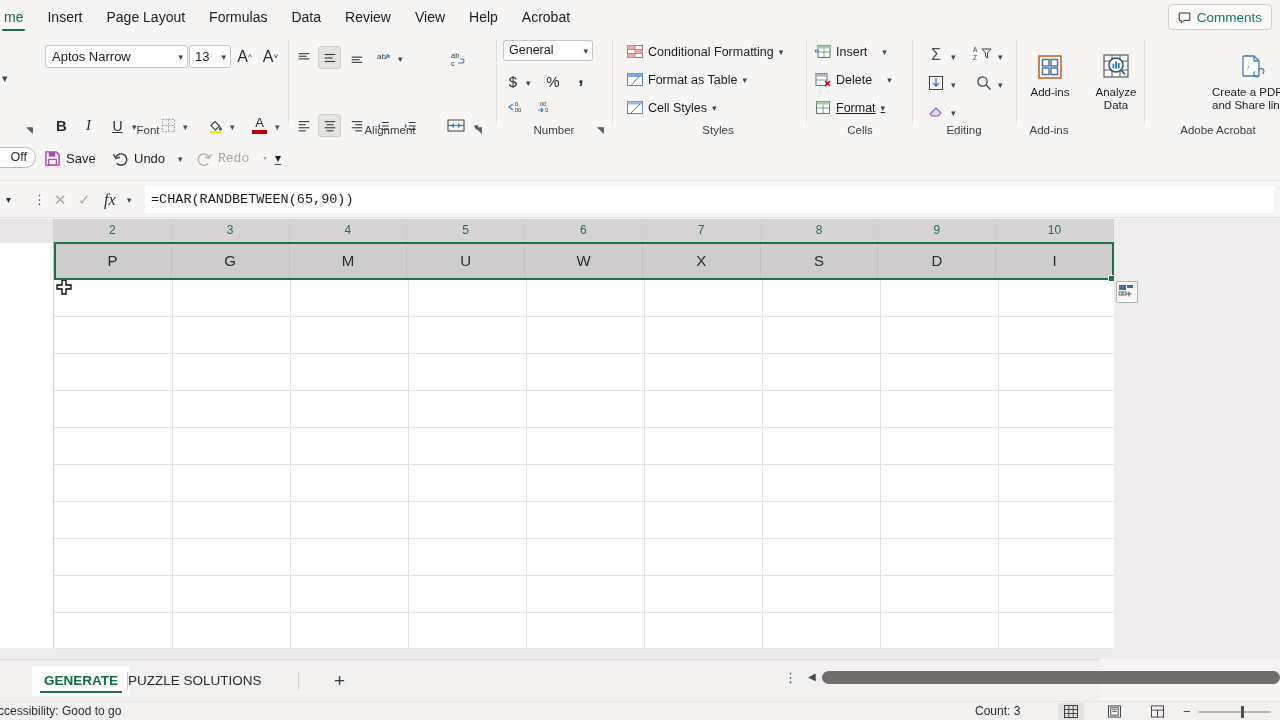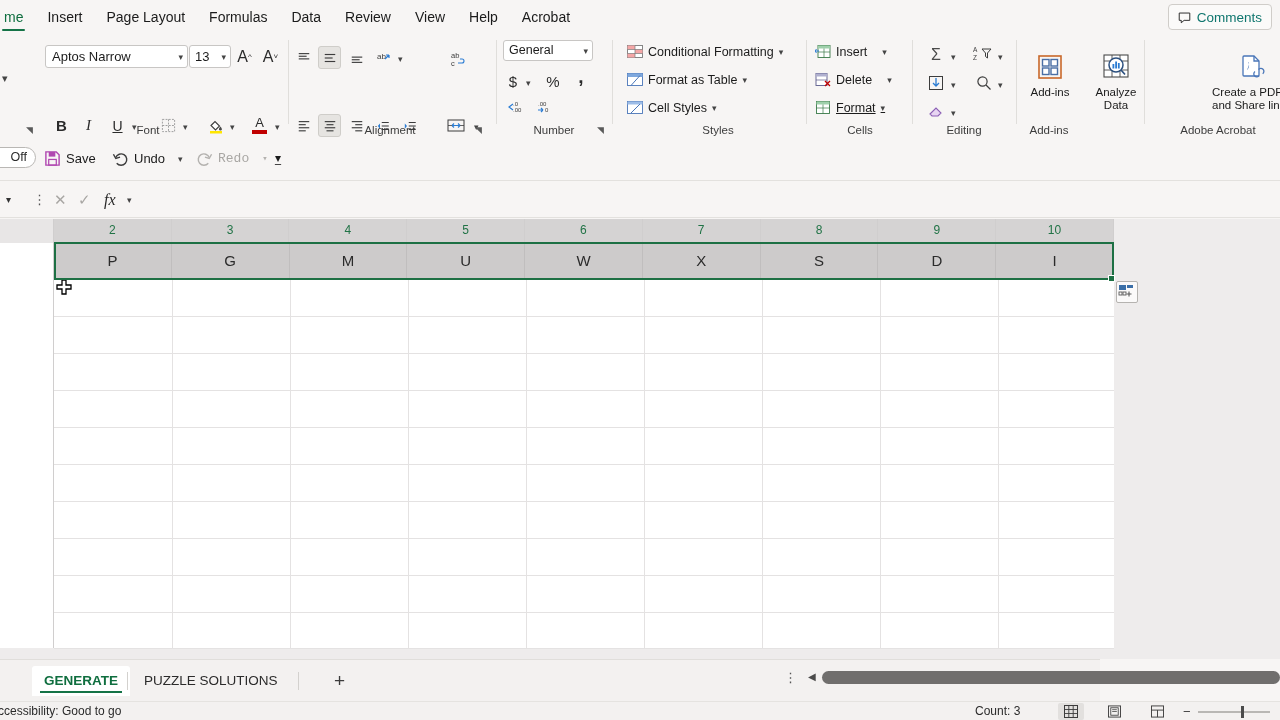--- a/index.html
+++ b/index.html
@@ -630,20 +630,23 @@
     <div class="qat-item" style="left:275px;top:12px;font-size:12px;">▾̲</div>
   </div>
 
   <div class="fbar">
     <div class="namebox-caret">▾</div>
     <div class="nb-dots">⋮</div>
     <div class="fb-icon" style="left:54px;color:#a8a6a3;">✕</div>
     <div class="fb-icon" style="left:78px;color:#a8a6a3;">✓</div>
     <div class="fb-icon" style="left:104px;color:#2b2b2b;font-style:italic;font-family:'Liberation Serif',serif;font-size:16px;">fx</div>
     <div class="fb-icon" style="left:127px;font-size:9px;color:#444;top:13px;">▾</div>
+    <div class="fx-input">
+      <span>=CHAR(RANDBETWEEN(65,90))</span>
+    </div>
   </div>
 
   <div class="gridwrap">
     <div class="colhdr">
       <div class="corner"></div>
       <div class="ch">2</div>
       <div class="ch">3</div>
       <div class="ch">4</div>
       <div class="ch">5</div>
       <div class="ch">6</div>
@@ -707,21 +710,21 @@
     <svg width="16" height="18" viewBox="0 0 16 18">
       <path d="M6 0h4v5h5v4h-5v5H6V9H1V5h5z" fill="#ffffff" stroke="#000000" stroke-width="1.3"></path>
     </svg>
   </div>
 
   <div class="sheetbar">
     <div class="sheettab active" style="left:32px;">
       <span>GENERATE</span>
     </div>
     <div class="tabsep" style="left:127px;"></div>
-    <div class="sheettab" style="left:132px;">
+    <div class="sheettab" style="left:116px;">
       <span>PUZZLE SOLUTIONS</span>
     </div>
     <div class="tabsep" style="left:298px;"></div>
     <div class="addsheet">
       <span>+</span>
     </div>
   </div>
   <div class="hsb-dots">⋮</div>
   <div class="hsb-left">◀</div>
   <div class="hsb-track">

